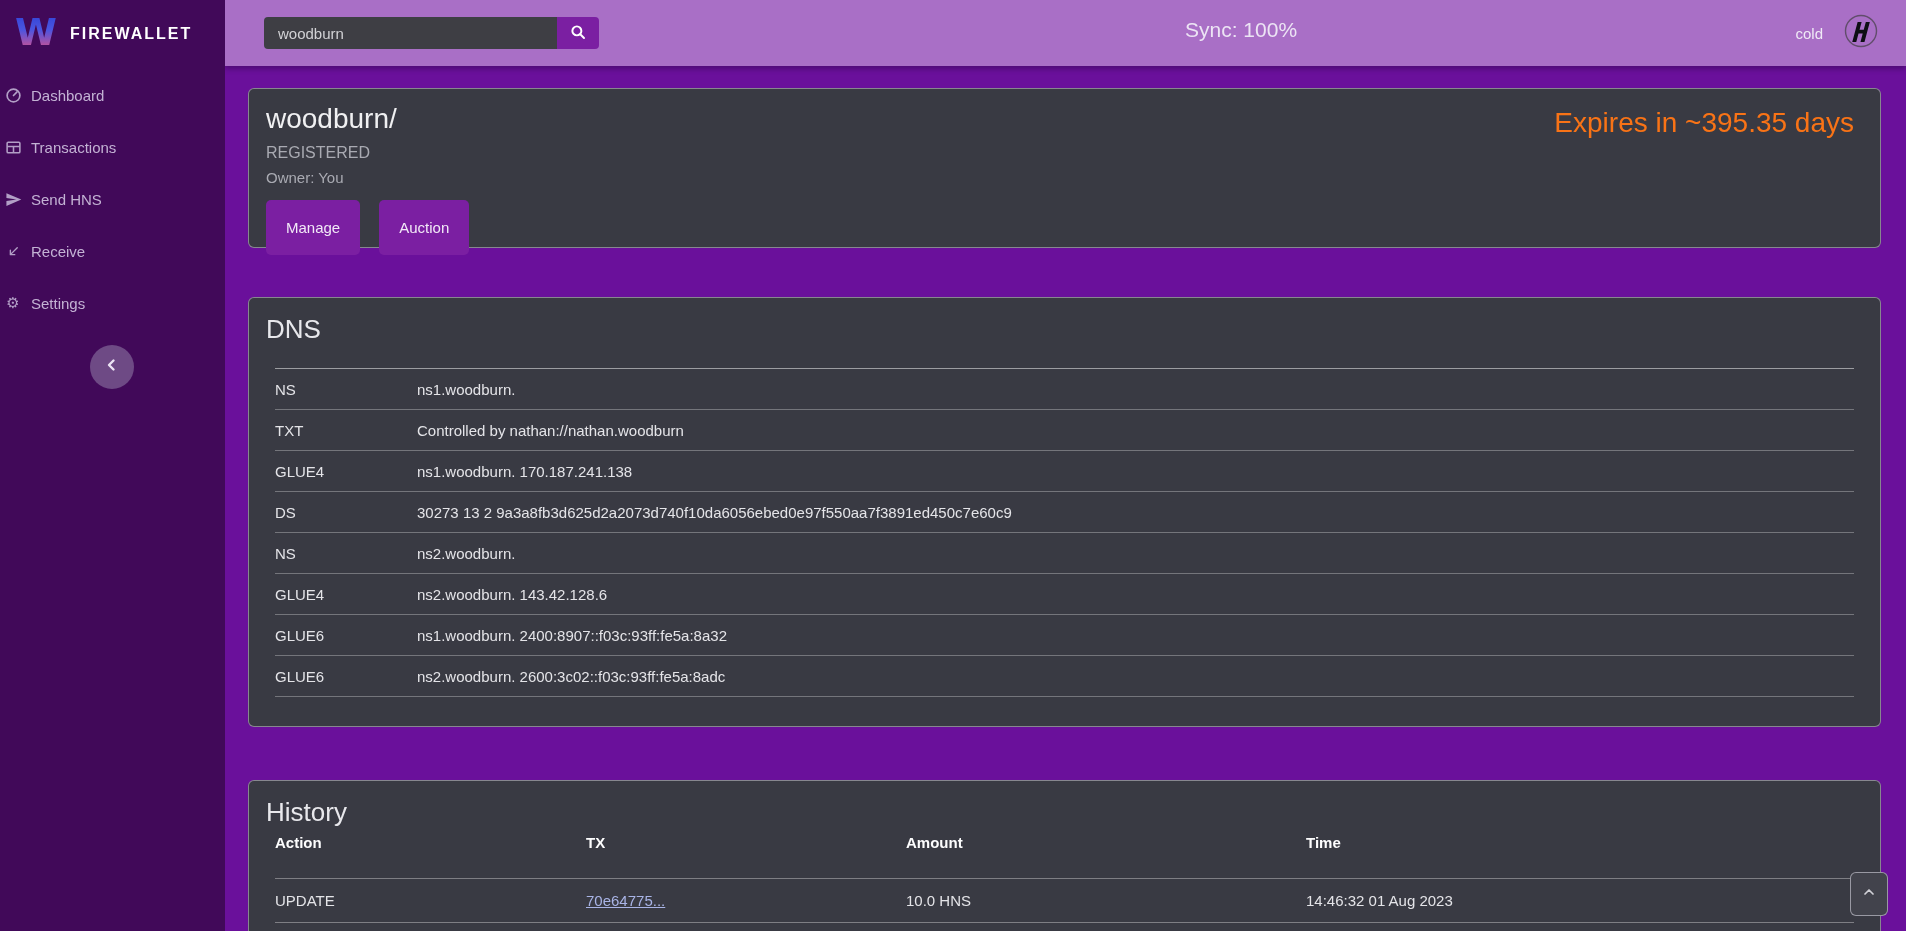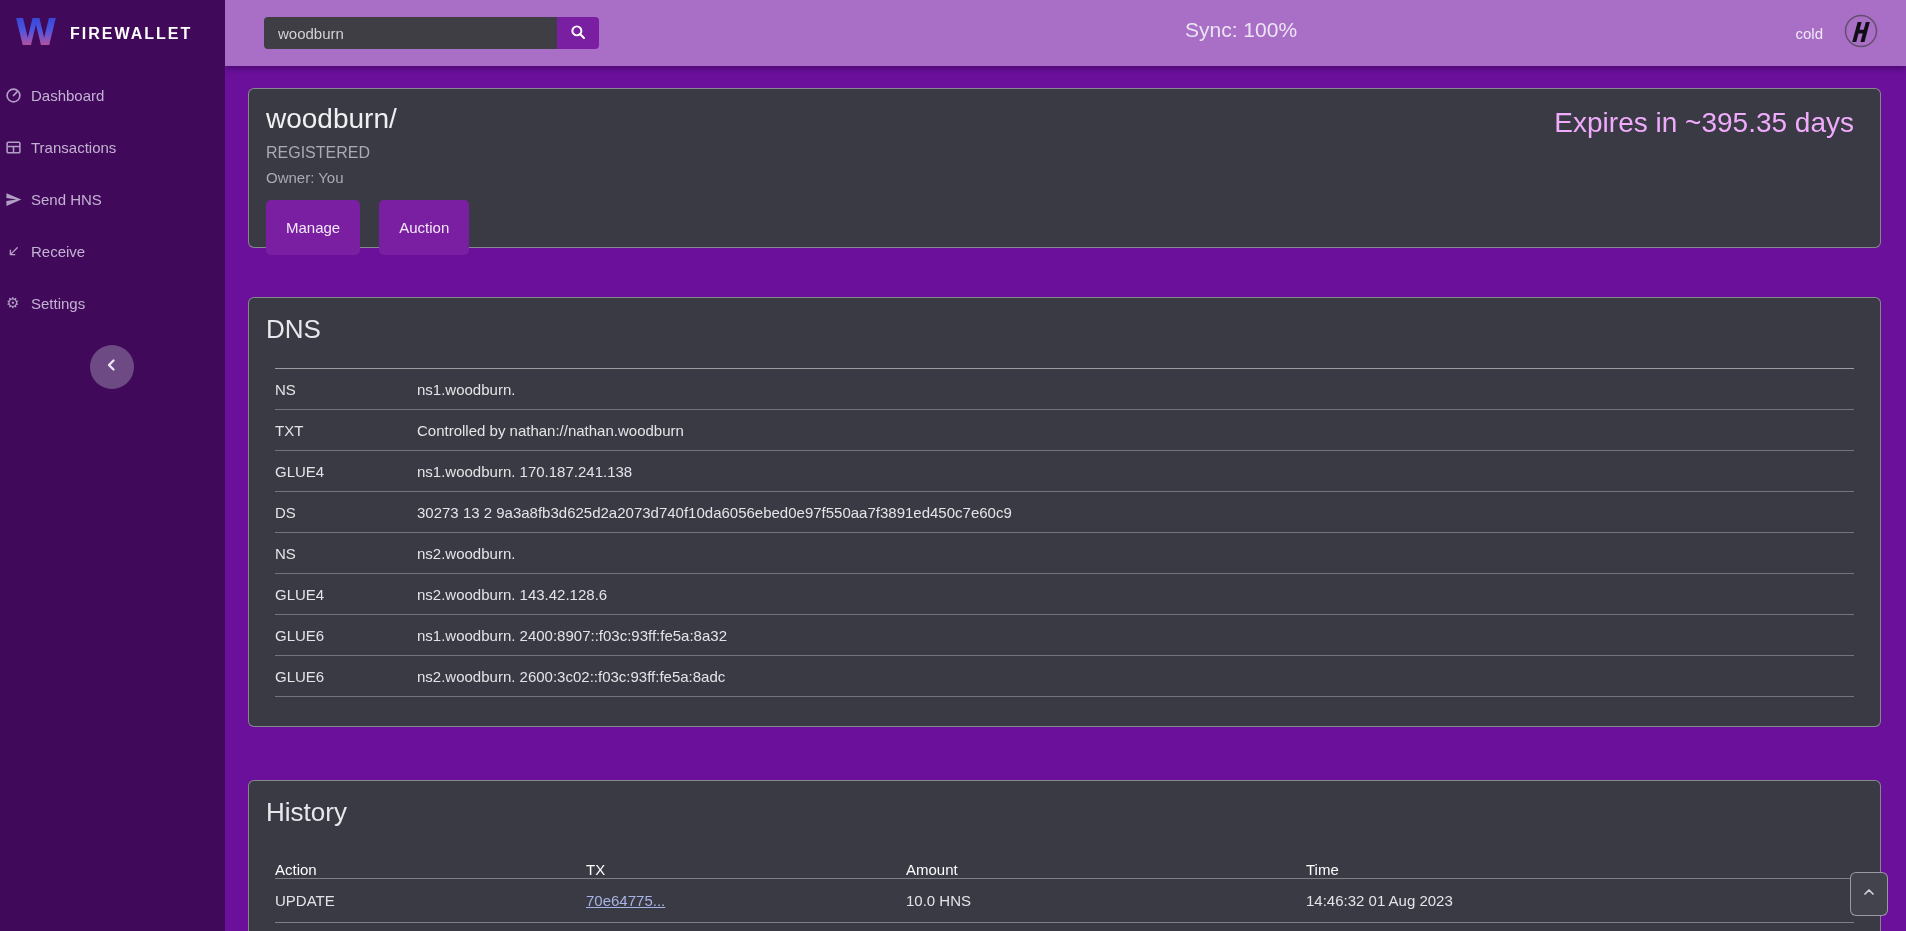--- a/index.html
+++ b/index.html
@@ -34,34 +34,34 @@
   .main { position:absolute; left:225px; top:66px; right:0; bottom:0; background:#6a109b;
           padding:22px 25px 0 23px; overflow:hidden; }
   .card { position:relative; background:#393a43; border:1px solid rgba(230,230,238,0.45); border-radius:6px; }
   .card-domain { height:160px; padding:14px 24px 0 17px; }
   .domain-title { color:#f0f0f2; font-size:28px; }
   .domain-status { color:#a9aab2; font-size:16px; margin-top:9px; }
   .domain-owner { color:#a9aab2; font-size:15px; margin-top:7px; }
   .btn-row { display:flex; gap:19px; margin-top:14px; }
   .btn { background:#7b1fa2; color:#f2e9f7; border:none; border-radius:5px; font-size:15px;
          padding:19px 20px; cursor:pointer; font-family:"Liberation Sans", sans-serif; }
-  .expires { position:absolute; top:18px; right:26px; color:#f0abfc; font-size:28px; }
+  .expires { position:absolute; top:18px; right:26px; color:#f97316; font-size:28px; }
 
   .card-dns { margin-top:49px; height:430px; padding:16px 26px 0 26px; }
   .section-title { color:#e8e8ec; font-size:26px; padding-left:-9px; }
   .card-dns .section-title, .card-history .section-title { margin-left:-9px; }
   .dns-table { margin-top:23px; border-top:1px solid rgba(255,255,255,0.5); }
   .dns-row { display:flex; align-items:center; height:41px; border-bottom:1px solid rgba(255,255,255,0.3);
              color:#e4e4e8; font-size:15px; }
   .d-type { width:142px; flex-shrink:0; }
   .d-val { flex:1; white-space:nowrap; overflow:hidden; }
 
   .card-history { margin-top:53px; height:240px; padding:16px 26px 0 26px; }
-  .h-header { display:flex; align-items:flex-end; height:44px; margin-top:6px; color:#fdfdfe;
-              font-size:15px; font-weight:normal; }
+  .h-header { display:flex; align-items:flex-start; height:44px; margin-top:6px; color:#fdfdfe;
+              font-size:15px; font-weight:bold; }
   .h-row { display:flex; align-items:center; height:44px; border-top:1px solid rgba(255,255,255,0.35);
            color:#e4e4e8; font-size:15px; }
   .h-c1 { width:311px; flex-shrink:0; }
   .h-c2 { width:320px; flex-shrink:0; }
   .h-c3 { width:400px; flex-shrink:0; }
   .h-c4 { flex:1; }
   .tx-link { color:#a9b4e6; text-decoration:underline; cursor:pointer; }
 
   .scroll-top { position:absolute; right:18px; bottom:15px; width:38px; height:44px; background:#42434c;
                 border:1px solid rgba(200,200,210,0.65); border-radius:6px; display:flex; align-items:center;

